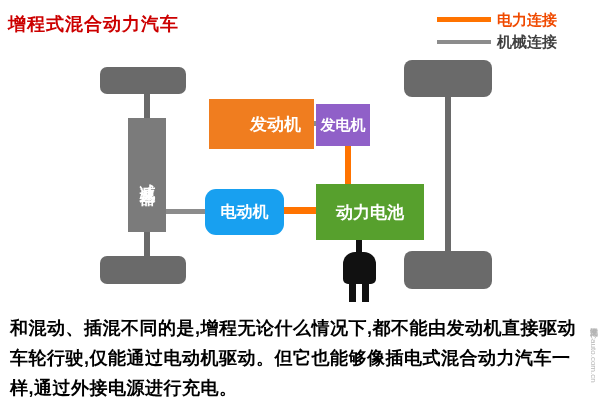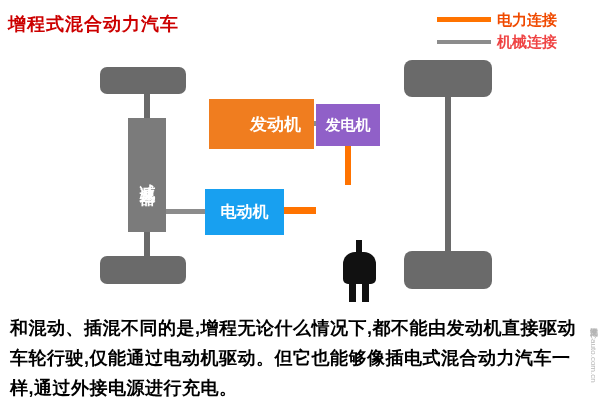--- a/index.html
+++ b/index.html
@@ -7,21 +7,21 @@
     position:relative; width:600px; height:401px; background:#ffffff;
     font-family:"Liberation Sans","DejaVu Sans",sans-serif; overflow:hidden;
   }
   .abs { position:absolute; }
   .title {
     position:absolute; left:8px; top:12px;
     font-size:18px; font-weight:bold; color:#cc0000; letter-spacing:1px;
   }
   .legend-label { position:absolute; font-size:15px; font-weight:bold; }
   .legend-label.electric { color:#f04a00; }
-  .legend-label.mechanical { color:#ef4444; }
+  .legend-label.mechanical { color:#404040; }
   .line { position:absolute; }
   .wheel { position:absolute; background:#6a6a6a; border-radius:7px; }
   .box {
     position:absolute; display:flex; align-items:center; justify-content:center;
     color:#ffffff; font-weight:bold; text-align:center;
   }
   .reducer {
     writing-mode:vertical-rl; text-orientation:upright;
     font-size:16px; letter-spacing:3px;
   }
@@ -56,22 +56,23 @@
   <div class="line" style="left:445px;top:97px;width:6px;height:154px;background:#6a6a6a;"></div>
   <div class="wheel" style="left:404px;top:251px;width:88px;height:38px;border-radius:8px;"></div>
 
   <div class="line" style="left:165px;top:209px;width:42px;height:5px;background:#8c8c8c;"></div>
   <div class="line" style="left:286px;top:121px;width:30px;height:5px;background:#8c8c8c;"></div>
   <div class="line" style="left:345px;top:146px;width:6px;height:39px;background:#ff7300;"></div>
   <div class="line" style="left:283px;top:207px;width:33px;height:7px;background:#ff7300;"></div>
 
   <div class="box reducer" style="left:128px;top:118px;width:38px;height:114px;background:#7b7b7b;">减速器</div>
   <div class="box" style="left:209px;top:99px;width:77px;height:50px;background:#f07d1f;font-size:17px;padding-left:28px;">发动机</div>
-  <div class="box" style="left:316px;top:104px;width:64px;height:42px;background:#9060c8;font-size:15px;">发电机</div>
-  <div class="box" style="left:205px;top:189px;width:79px;height:46px;background:#18a0f0;font-size:16px;">电动机</div>
+  <div class="box" style="left:316px;top:104px;width:54px;height:42px;background:#9060c8;font-size:15px;">发电机</div>
+  <div class="box" style="left:205px;top:189px;width:79px;height:46px;background:#18a0f0;font-size:16px;border-radius:11px;">电动机</div>
+  <div class="box" style="left:316px;top:184px;width:108px;height:56px;background:#57a02d;font-size:17px;">动力电池</div>
 
   <div>
     <div class="abs" style="left:356px;top:240px;width:6px;height:14px;background:#111;"></div>
     <div class="abs" style="left:343px;top:252px;width:33px;height:32px;background:#111;border-radius:12px 12px 5px 5px;"></div>
     <div class="abs" style="left:349px;top:283px;width:7px;height:19px;background:#111;"></div>
     <div class="abs" style="left:362px;top:283px;width:7px;height:19px;background:#111;"></div>
   </div>
 
   <div class="description">和混动、插混不同的是,增程无论什么情况下,都不能由发动机直接驱动车轮行驶,仅能通过电动机驱动。但它也能够像插电式混合动力汽车一样,通过外接电源进行充电。</div>
 

